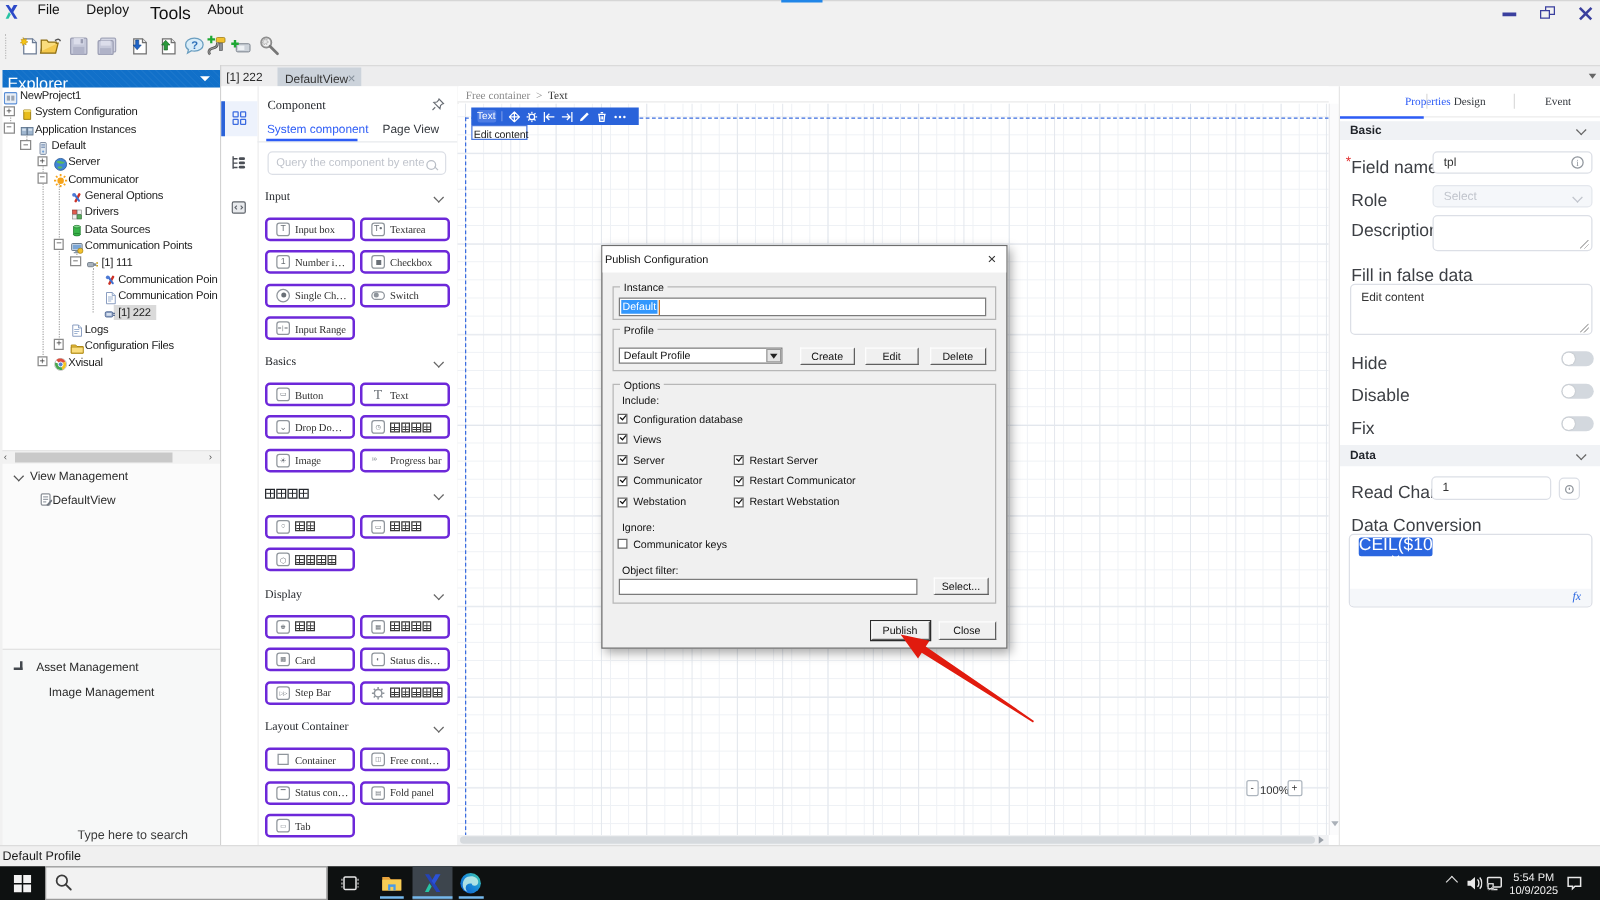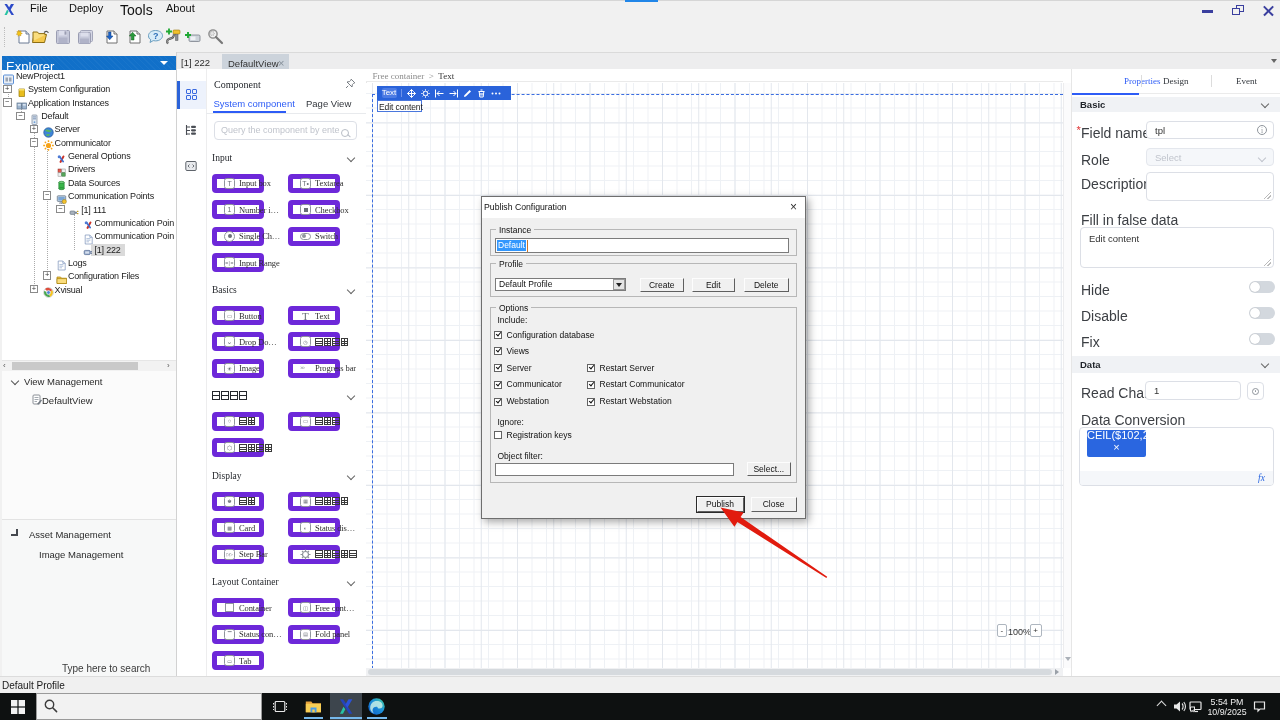--- a/index.html
+++ b/index.html
@@ -1,18 +1,18 @@
 <!DOCTYPE html>
 <html><head><meta charset="utf-8">
 <style>
 *{margin:0;padding:0;box-sizing:border-box}
 html,body{width:1280px;height:720px;overflow:hidden;background:#f1f1f1;font-family:"Liberation Sans",sans-serif;-webkit-font-smoothing:antialiased}
 .a{position:absolute}
 .ser{font-family:"Liberation Serif",serif}
-.cbtn{position:absolute;width:52px;height:19px;border:5px solid #6d28d9;border-radius:4px;background:#fff;display:flex;align-items:center;font-family:"Liberation Serif",serif;font-size:8.5px;letter-spacing:-.1px;color:#303030;white-space:nowrap}
+.cbtn{position:absolute;width:72px;height:19px;border:2px solid #6d28d9;border-radius:4px;background:#fff;display:flex;align-items:center;font-family:"Liberation Serif",serif;font-size:8.5px;letter-spacing:-.1px;color:#303030;white-space:nowrap}
 .cbtn .bi{margin-left:7px;margin-right:4px;width:11px;height:11px;flex:none;position:relative}
 .bico{width:11px;height:11px;border:1px solid #8f959c;border-radius:2.5px;color:#6a7077;font-size:7px;display:flex;align-items:center;justify-content:center;font-family:"Liberation Sans",sans-serif}
 .seclab{position:absolute;font-family:"Liberation Serif",serif;font-size:9.5px;color:#25282d}
 .schv{position:absolute;width:6px;height:6px;border-right:1.2px solid #666;border-bottom:1.2px solid #666;transform:rotate(45deg)}
 .trow{position:absolute;height:13px;display:flex;align-items:center;font-size:9px;letter-spacing:-.2px;color:#1c1c1c;white-space:nowrap}
 .exp{position:absolute;width:8.5px;height:8.5px;background:#fff;border:1px solid #8a8a8a;font-size:7.5px;line-height:6.5px;text-align:center;color:#333}
 .rlab{position:absolute;font-size:14px;color:#4a4d52;white-space:nowrap}
 .rin{position:absolute;border:1px solid #dcdfe6;border-radius:4px;background:#fff;font-size:9.5px;color:#333;display:flex;align-items:center}
 .tog{position:absolute;width:26px;height:12px;border-radius:6px;background:#d3d8de}
 .tog i{position:absolute;left:1px;top:1px;width:10px;height:10px;border-radius:50%;background:#fff;box-shadow:0 0 1px rgba(0,0,0,.25)}
@@ -568,21 +568,21 @@
     <span style="margin-left:8px">1</span>
   </div>
 <div class="a" style="left:1247px;top:382px;width:17px;height:18px;border:1px solid #dcdfe6;border-radius:4px"></div>
 <div class="a" style="left:1252px;top:387.5px;width:7px;height:7px;border:1px solid #8f959c;border-radius:50%"></div>
 <div class="a" style="left:1254.8px;top:390.3px;width:1.6px;height:1.6px;background:#8f959c;border-radius:50%"></div>
 <div class="rlab" style="left:1081px;top:411.5px;color:#3c3f44">Data Conversion</div>
 <div class="a" style="left:1079px;top:427px;width:195px;height:59px;border:1px solid #dcdfe6;border-radius:4px;background:#fff;overflow:hidden">
 <div class="a" style="left:0;top:43px;width:193px;height:16px;background:#f5f7fa"></div>
 <div class="a ser" style="left:178px;top:45px;font-size:9.5px;color:#2a66e0;font-style:italic">fx</div>
 </div>
-<div class="a" style="left:1087px;top:430px;width:59px;height:27px;background:#2a66e0;border-radius:2px;color:#fff;font-size:11px;line-height:11.5px;text-align:center">CEIL($102,2) ×</div>
+<div class="a" style="left:1087px;top:430px;width:59px;height:15px;background:#2a66e0;border-radius:2px;color:#fff;font-size:14px;line-height:11.5px;text-align:center">CEIL($102,2) ×</div>
 
 <div class="a" style="left:0;top:676px;width:1280px;height:17px;background:#f0f0f0;border-top:1px solid #dcdcdc"></div>
 <div class="a" style="left:2px;top:679.5px;font-size:10px;color:#1a1a1a">Default Profile</div>
 
 <div class="a" id="taskbar" style="left:0;top:693px;width:1280px;height:27px;background:#0e1111"></div>
 <svg class="a" style="left:11px;top:700px" width="14" height="14" viewBox="0 0 14 14">
     <g fill="#f2f2f2">
       <rect x="0" y="0" width="6.4" height="6.4"></rect>
       <rect x="7.6" y="0" width="6.4" height="6.4"></rect>
       <rect x="0" y="7.6" width="6.4" height="6.4"></rect>
@@ -684,21 +684,21 @@
 <div class="ck" style="left:587px;top:380.8px;z-index:12">
     <i></i>
   </div><div class="dtx" style="left:599.5px;top:379.3px;z-index:12">Restart Communicator</div>
 <div class="ck" style="left:494px;top:397.5px;z-index:12">
     <i></i>
   </div><div class="dtx" style="left:506.5px;top:396px;z-index:12">Webstation</div>
 <div class="ck" style="left:587px;top:397.5px;z-index:12">
     <i></i>
   </div><div class="dtx" style="left:599.5px;top:396px;z-index:12">Restart Webstation</div>
 <div class="dtx" style="left:497.5px;top:417px;z-index:12">Ignore:</div>
-<div class="ck" style="left:494px;top:431px;z-index:12"></div><div class="dtx" style="left:506.5px;top:429.5px;z-index:12">Registration keys</div>
+<div class="ck" style="left:494px;top:431px;z-index:12"></div><div class="dtx" style="left:506.5px;top:429.5px;z-index:12">Communicator keys</div>
 <div class="dtx" style="left:497.5px;top:450.5px;z-index:12">Object filter:</div>
 <div class="a" style="left:494.5px;top:463px;width:239px;height:12.5px;background:#fff;border:1px solid #7b7b7b;z-index:12"></div>
 <div class="wbtn" style="left:747px;top:462px;width:43.5px;height:14px;z-index:12">Select...</div>
 <div class="wbtn" style="left:696.5px;top:496.5px;width:47px;height:15px;box-shadow:0 0 0 1px #2b2b2b;z-index:12">Publish</div>
 <div class="wbtn" style="left:750.5px;top:496.5px;width:46px;height:15px;z-index:12">Close</div>
 <svg class="a" style="left:690px;top:490px;z-index:20" width="150" height="100" viewBox="0 0 150 100">
     <polygon points="30.5,17.5 53.6,22.5 50.6,27.1 137.2,86.7 136.4,87.9 47.4,32.1 44.4,36.7" fill="#e11b0e"></polygon>
   </svg>
 
 </body></html>

